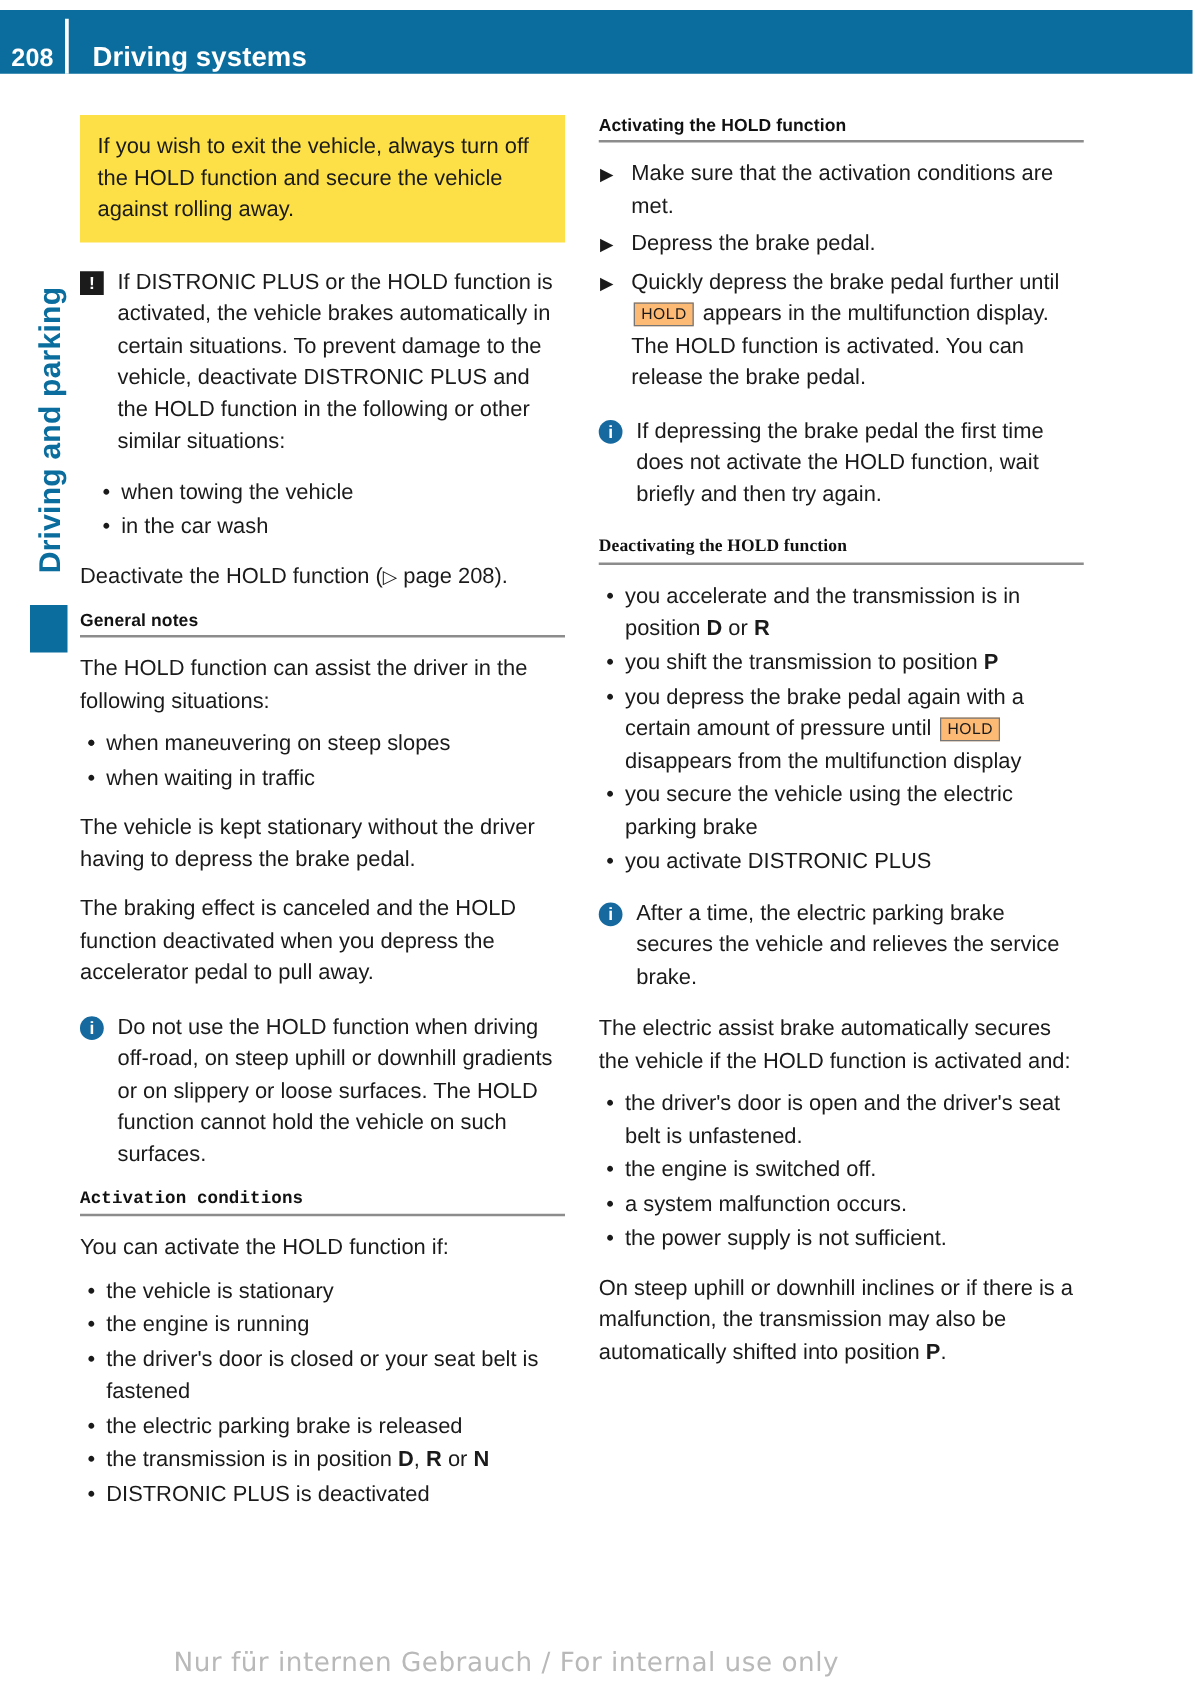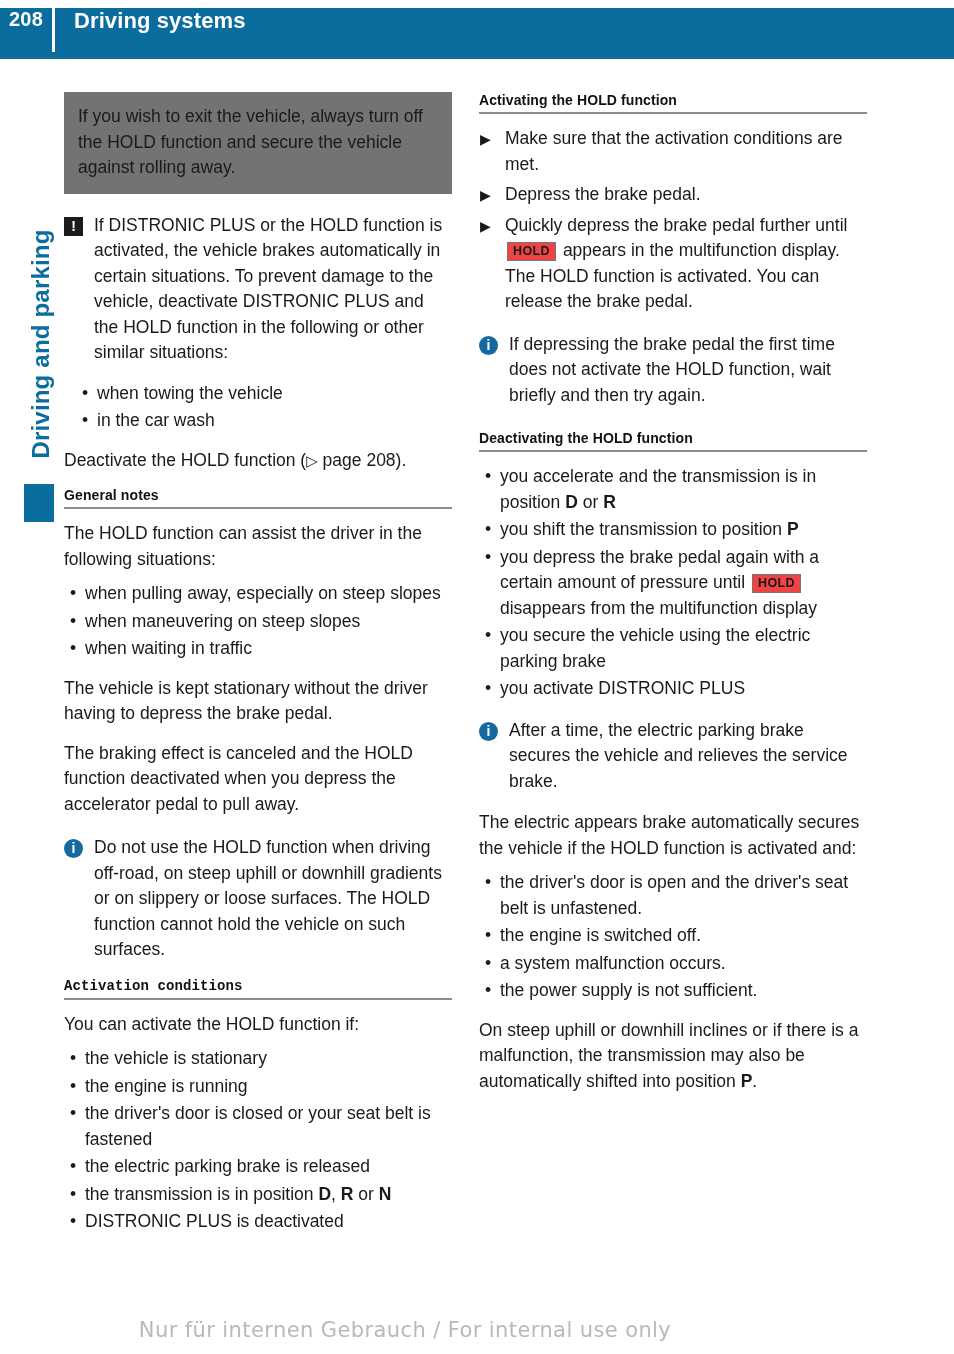--- a/index.html
+++ b/index.html
@@ -16,21 +16,21 @@
     overflow: hidden;
   }
 
   
   .header {
     position: absolute;
     left: 0; top: 8px;
     width: 954px; height: 51px;
     background: #0a6d9e;
     display: flex;
-    align-items: flex-start;
+    align-items: flex-end;
   }
   .header-page-no {
     width: 52px;
     text-align: center;
     color: #ffffff;
     font-size: 20px;
     font-weight: bold;
     letter-spacing: .2px;
   }
   .header-rule {
@@ -102,21 +102,21 @@
     letter-spacing: .1px;
   }
   .sec-rule {
     height: 2px;
     background: #8c8c8c;
     margin-bottom: 12px;
   }
 
   
   .gray-box {
-    background: #737373;
+    background: #fde047;
     padding: 12px 14px 13px 14px;
     margin-bottom: 19px;
   }
   .gray-box .para { margin: 0; }
 
   
   .icon-block {
     position: relative;
     padding-left: 30px;
     margin-bottom: 15px;
@@ -191,26 +191,26 @@
 
   
   b, .gear { font-weight: bold; }
 
   
   .disp-box {
     display: inline-block;
     border: 1.5px solid #767676;
     padding: 0px 5px 1px 5px;
     font-size: 12.5px;
-    font-weight: bold;
+    font-weight: normal;
     line-height: 16px;
     letter-spacing: .4px;
     vertical-align: 1px;
     margin: 0 2px;
-    background: #ef4444;
+    background: #fdba74;
   }
 
   .pageref-arrow { font-size: 15px; }
 
   
   .footer-watermark {
     position: absolute;
     left: 0;
     top: 1318px;
     width: 810px;
@@ -252,21 +252,21 @@
     </ul>
 
     <p class="para"><span>Deactivate the HOLD function (</span><span class="pageref-arrow">▷</span><span> page 208).</span></p>
 
     <h2 class="sec-head">General notes</h2>
     <div class="sec-rule"></div>
 
     <p class="para tight">The HOLD function can assist the driver in the following situations:</p>
 
     <ul class="bullets">
-      <li><span class="bullet-dot">•</span><span>when pulling away, especially on steep slopes</span></li>
+      <li><span class="bullet-dot">•</span></li>
       <li><span class="bullet-dot">•</span><span>when maneuvering on steep slopes</span></li>
       <li><span class="bullet-dot">•</span><span>when waiting in traffic</span></li>
     </ul>
 
     <p class="para">The vehicle is kept stationary without the driver having to depress the brake pedal.</p>
     <p class="para">The braking effect is canceled and the HOLD function deactivated when you depress the accelerator pedal to pull away.</p>
 
     <div class="icon-block" style="margin-top:18px;">
       <span class="info-icon">i</span>
       <p class="para">Do not use the HOLD function when driving off-road, on steep uphill or downhill gradients or on slippery or loose surfaces. The HOLD function cannot hold the vehicle on such surfaces.</p>
@@ -301,38 +301,38 @@
         <span>Quickly depress the brake pedal further until </span><span class="disp-box">HOLD</span><span> appears in the multifunction display.</span><br>
         <span>The HOLD function is activated. You can release the brake pedal.</span>
       </li>
     </ul>
 
     <div class="icon-block" style="margin-top:17px;">
       <span class="info-icon">i</span>
       <p class="para">If depressing the brake pedal the first time does not activate the HOLD function, wait briefly and then try again.</p>
     </div>
 
-    <h2 class="sec-head" style="margin-top:22px;">Deactivating the HOLD function</h2>
+    <h2 class="sec-head" style="margin-top:22px;font-family:Liberation Serif, serif;">Deactivating the HOLD function</h2>
     <div class="sec-rule"></div>
 
 
     <ul class="bullets">
       <li><span class="bullet-dot">•</span><span>you accelerate and the transmission is in position </span><b class="gear">D</b><span> or </span><b class="gear">R</b></li>
       <li><span class="bullet-dot">•</span><span>you shift the transmission to position </span><b class="gear">P</b></li>
       <li><span class="bullet-dot">•</span><span>you depress the brake pedal again with a certain amount of pressure until </span><span class="disp-box">HOLD</span><span> disappears from the multifunction display</span></li>
       <li><span class="bullet-dot">•</span><span>you secure the vehicle using the electric parking brake</span></li>
       <li><span class="bullet-dot">•</span><span>you activate DISTRONIC PLUS</span></li>
     </ul>
 
     <div class="icon-block" style="margin-top:16px;">
       <span class="info-icon">i</span>
       <p class="para">After a time, the electric parking brake secures the vehicle and relieves the service brake.</p>
     </div>
 
-    <p class="para tight" style="margin-top:16px;">The electric appears brake automatically secures the vehicle if the HOLD function is activated and:</p>
+    <p class="para tight" style="margin-top:16px;">The electric assist brake automatically secures the vehicle if the HOLD function is activated and:</p>
 
     <ul class="bullets">
       <li><span class="bullet-dot">•</span><span>the driver's door is open and the driver's seat belt is unfastened.</span></li>
       <li><span class="bullet-dot">•</span><span>the engine is switched off.</span></li>
       <li><span class="bullet-dot">•</span><span>a system malfunction occurs.</span></li>
       <li><span class="bullet-dot">•</span><span>the power supply is not sufficient.</span></li>
     </ul>
 
     <p class="para"><span>On steep uphill or downhill inclines or if there is a malfunction, the transmission may also be automatically shifted into position </span><b class="gear">P</b><span>.</span></p>
 

